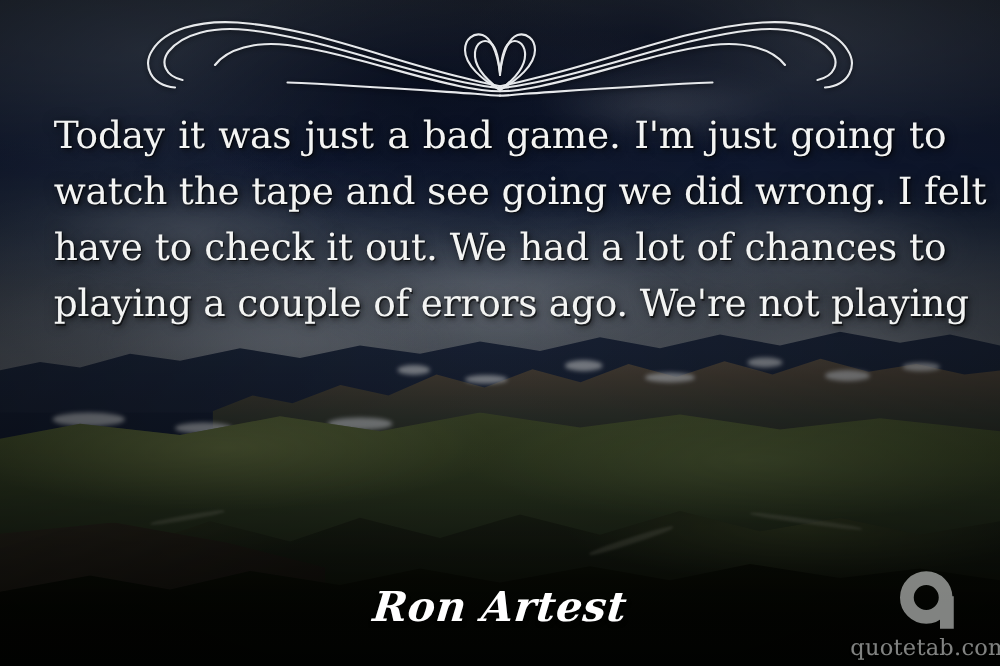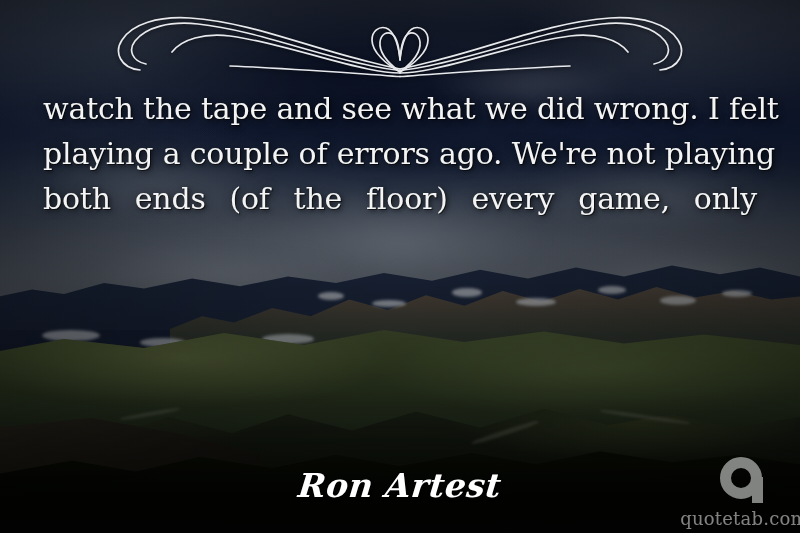--- a/index.html
+++ b/index.html
@@ -283,23 +283,24 @@
       <path d="M490 60 C440 62 385 66 340 69 C330 70 324 70.5 320 70.5"></path>
 
       <path d="M320 66 C306 58 292 46 292 34 C292 25 299 20 306 22 C314 25 318 38 320 52"></path>
       <path d="M320 66 C308 57 299 46 300 36 C301 28 307 25 312 28 C318 32 319 44 320 54"></path>
 
       <path d="M320 66 C334 58 348 46 348 34 C348 25 341 20 334 22 C326 25 322 38 320 52"></path>
       <path d="M320 66 C332 57 341 46 340 36 C339 28 333 25 328 28 C322 32 321 44 320 54"></path>
     </svg>
 
     <div class="quote">
-      <span class="ln">watch the tape and see what we did wrong. I felt</span>
+      <span class="ln">Today it was just a bad game. I'm just going to</span>
+      <span class="ln">watch the tape and see going we did wrong. I felt</span>
+      <span class="ln">have to check it out. We had a lot of chances to</span>
       <span class="ln">playing a couple of errors ago. We're not playing</span>
-      <span class="ln">both ends (of the floor) every game, only</span>
     </div>
   </div>
 
   <div class="author">Ron Artest</div>
 
   <div class="watermark">
     <div class="wm-logo">
       <div class="ring"></div>
       <div class="tail"></div>
     </div>

